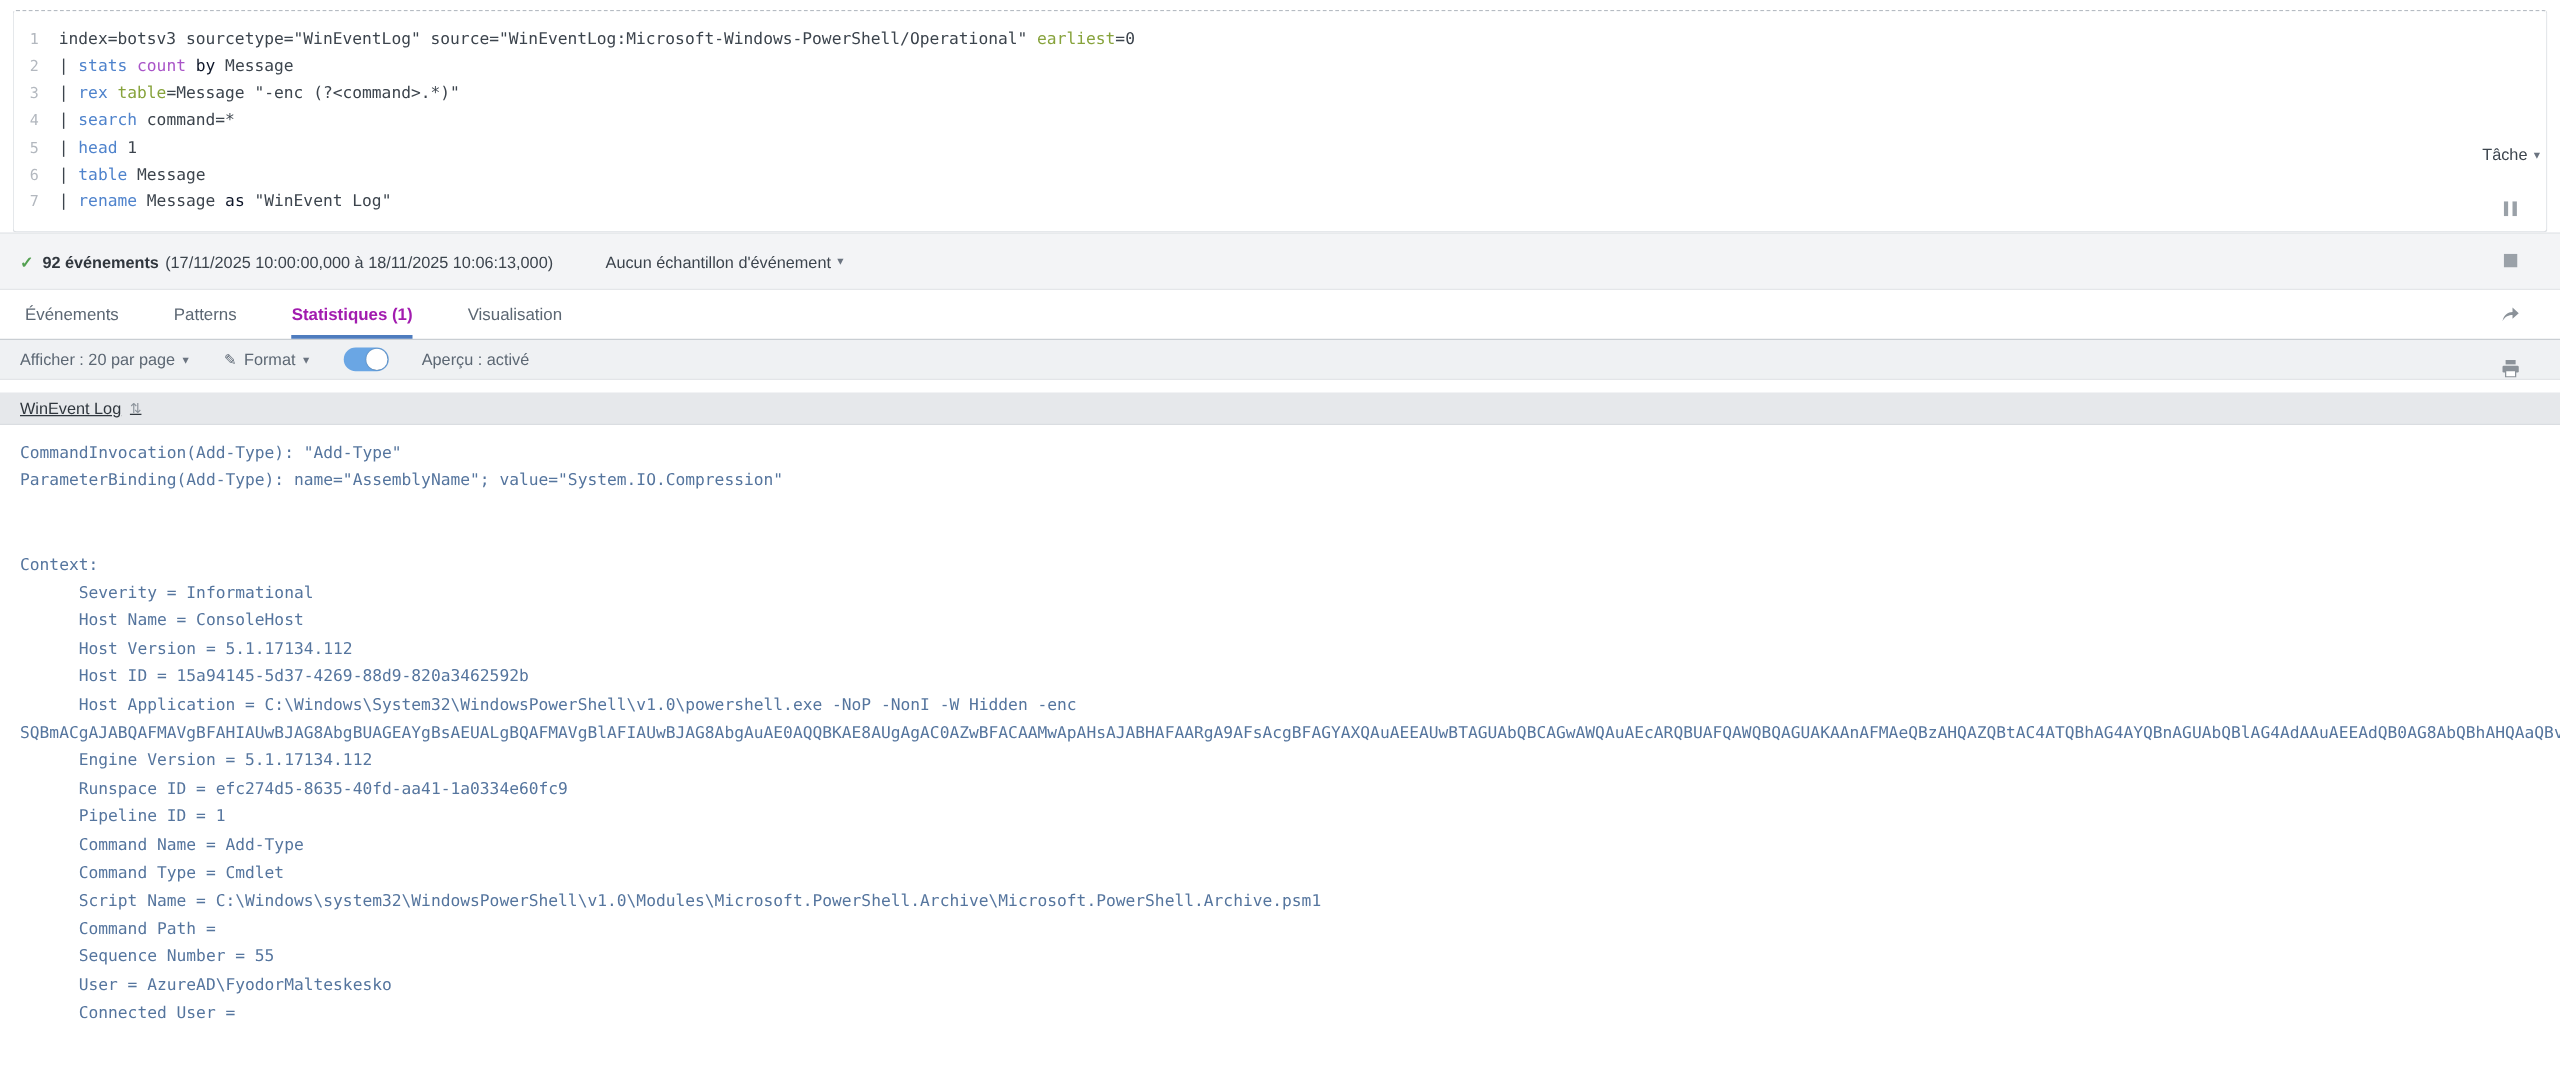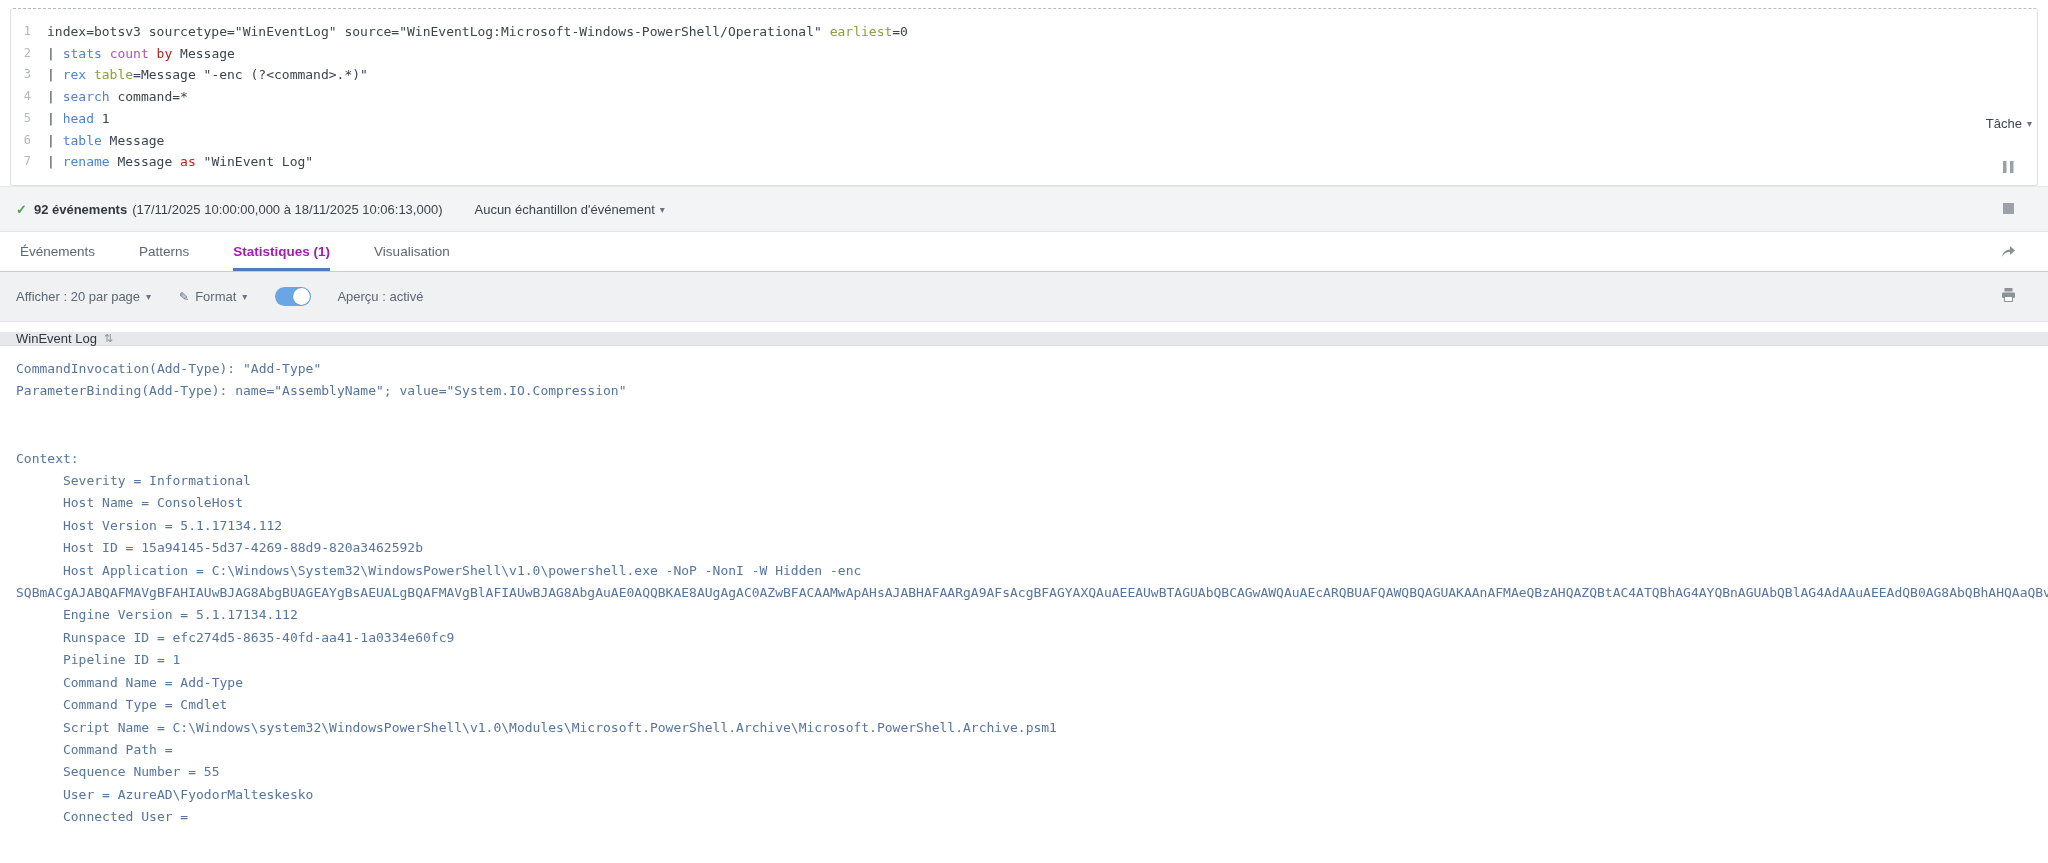--- a/index.html
+++ b/index.html
@@ -17,68 +17,68 @@
     height:178px;
     overflow:hidden;
   }
   .code-line { display:flex; line-height:21.7px; white-space:pre; }
   .ln { width:36px; text-align:right; padding-right:16px; color:#b3b8bf;
         font-family:"DejaVu Sans Mono", monospace; font-size:12px; flex:0 0 auto; }
   .code { font-family:"DejaVu Sans Mono", monospace; font-size:13px; color:#3c444d; }
   .tok-plain  { color:#3c444d; }
   .tok-blue   { color:#4f83cc; }
   .tok-purple { color:#a955c8; }
-  .tok-orange { color:#b91c1c; }
+  .tok-orange { color:#0f172a; }
   .tok-green  { color:#87a33c; }
 
   
   .results-bar {
     height:46px; background:#f3f4f6;
     border-top:1px solid #e4e6e9; border-bottom:1px solid #e4e6e9;
     display:flex; align-items:center; padding:0 16px;
     font-size:13px; color:#3c444d;
   }
   .check { color:#53a051; font-weight:bold; margin-right:7px; font-size:13px; }
   .count { font-weight:bold; margin-right:5px; color:#31373e; }
   .range { color:#3c444d; }
-  .sample-dd { margin-left:32px; cursor:pointer; display:inline-flex; align-items:center; gap:5px; color:#3c444d; }
+  .sample-dd { margin-left:42px; cursor:pointer; display:inline-flex; align-items:center; gap:5px; color:#3c444d; }
   .caret { font-size:10px; color:#6b7480; }
   .rb-right { margin-left:auto; display:inline-flex; align-items:center; gap:30px;flex-direction:column; }
   .job-dd { display:inline-flex; align-items:center; gap:5px; cursor:pointer; color:#3c444d; }
   .icon-btn { display:inline-flex; align-items:center; cursor:pointer; }
 
   
   .tabs-bar {
     height:40px; background:#ffffff; border-bottom:1px solid #c9ced3;
     display:flex; align-items:stretch; padding:0 20px; gap:44px;
   }
   .tab { display:flex; align-items:center; font-size:13.5px; color:#5c6773;
          cursor:pointer; border-bottom:3px solid transparent; padding-top:3px; }
   .tab.active { color:#a21caf; font-weight:bold; border-bottom-color:#4e7cbe; }
 
   
   .toolbar {
-    height:50px; background:#eff1f3; border-bottom:1px solid #e3e5e8;
+    height:32px; background:#eff1f3; border-bottom:1px solid #e3e5e8;
     display:flex; align-items:center; padding:0 16px; gap:28px;
     font-size:13px; color:#5c6773;
   }
   .tb-btn { display:inline-flex; align-items:center; gap:6px; cursor:pointer; }
   .pencil { font-size:12px; color:#5c6773; }
   .toggle-group { display:inline-flex; align-items:center; gap:26px; cursor:pointer; }
   .pill { width:36px; height:19px; border-radius:10px; background:#6aa6e4; position:relative; flex:0 0 auto; }
   .knob { position:absolute; right:1px; top:1px; width:17px; height:17px; border-radius:50%;
           background:#ffffff; box-shadow:0 0 1px rgba(0,0,0,.45); }
 
   .spacer { height:10px; background:#ffffff; }
 
   
   .thead {
-    height:14px; background:#e6e8eb; border-bottom:1px solid #dadde1;
+    height:26px; background:#e6e8eb; border-bottom:1px solid #dadde1;
     display:flex; align-items:center; padding:0 16px; gap:7px;
-    font-size:13px; color:#2f363d; cursor:pointer;
+    font-size:13px; color:#2f363d; cursor:pointer;text-decoration:underline;
   }
   .sort { font-size:11px; color:#8d949c; }
   .cell { padding:12px 0 0 16px; overflow:hidden; height:475px; }
   .cell-line { font-family:"DejaVu Sans Mono", monospace; font-size:13px;
                line-height:22.4px; color:#55759e; white-space:pre; }
 </style>
 </head>
 <body>
 
 <div class="app">

